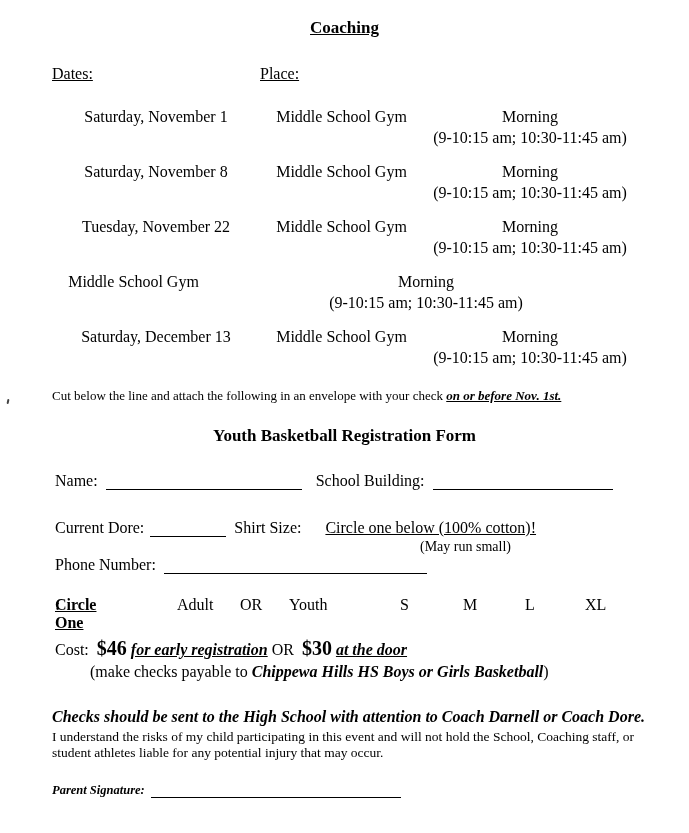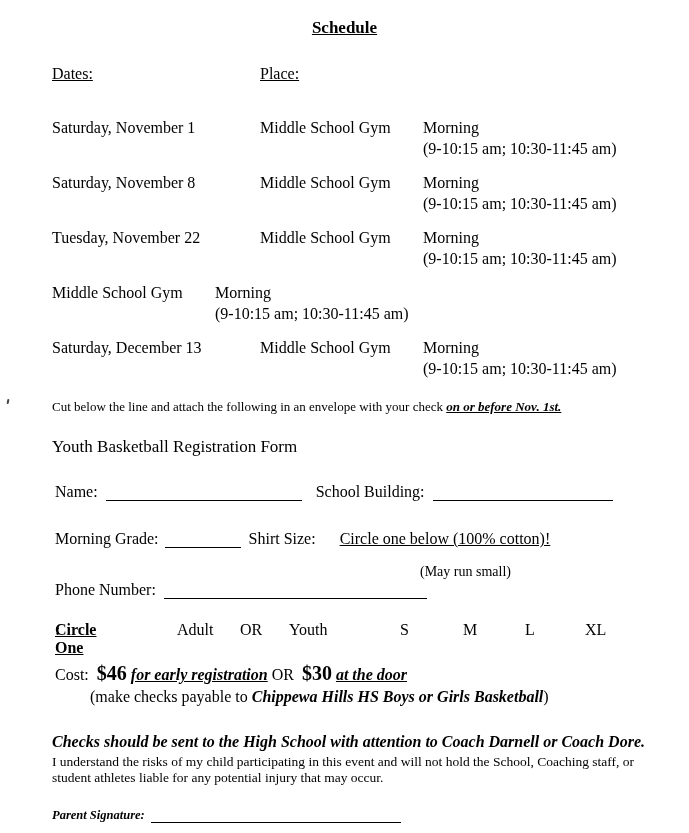--- a/index.html
+++ b/index.html
@@ -15,50 +15,50 @@
 
   .doc-title {
     text-align: center; font-weight: bold; font-size: 17px;
     text-decoration: underline;
   }
 
   .sched-header { display: flex; margin-top: 27px; font-size: 16px; font-family: Liberation Serif, serif; }
   .sched-header .col-date { width: 208px; text-decoration: underline; }
   .sched-header .col-place { width: 163px; text-decoration: underline; }
 
-  .sched-rows { margin-top: 34px; }
+  .sched-rows { margin-top: 23px; text-align: center; }
   .sched-row { display: flex; font-size: 16px; line-height: 21px; margin-bottom: 13px; }
   .sched-row .col-date { width: 208px; }
   .sched-row .col-place { width: 163px; }
   .sched-row .col-time { flex: 1; }
 
   .cut-note { margin-top: 20px; font-size: 13px; }
   .cut-note .cut-em { font-weight: bold; font-style: italic; text-decoration: underline; }
 
   .scan-artifact {
     position: absolute; left: 7px; top: 399px;
     width: 2px; height: 5px; background: #444; border-radius: 1px;
     transform: rotate(12deg);
   }
 
-  .form-title { margin-top: 22px; text-align: left; font-weight: normal; font-size: 17px; }
+  .form-title { margin-top: 22px; text-align: center; font-weight: bold; font-size: 17px; }
 
   .blank { display: inline-block; border-bottom: 1px solid #000; height: 16px; vertical-align: bottom; }
 
   .form-line { font-size: 16px; }
   .line-name { margin-top: 26px; padding-left: 3px; }
   .blank-name { width: 196px; margin-left: 8px; }
   .label-school { margin-left: 14px; }
   .blank-school { width: 180px; margin-left: 8px; }
 
   .line-grade { margin-top: 29px; padding-left: 3px; }
   .blank-grade { width: 76px; margin-left: 6px; }
   .label-shirt { margin-left: 8px; }
   .shirt-instruction { text-decoration: underline; margin-left: 24px; text-align: right; }
-  .line-mayrun { font-size: 14px; padding-left: 368px; margin-top: 16px; }
+  .line-mayrun { font-size: 14px; padding-left: 368px; margin-top: 2px; }
   .line-phone { margin-top: 1px; padding-left: 3px; }
   .blank-phone { width: 263px; margin-left: 8px; }
 
   .line-circle { position: relative; margin-top: 22px; height: 22px; font-size: 16px; }
   .line-circle span { position: absolute; top: 0; }
   .circle-one-label { left: 3px; font-weight: bold; }
   .circle-one-label .u { text-decoration: underline; }
   .pos-adult { left: 125px; }
   .pos-or1   { left: 188px; }
   .pos-youth { left: 237px; }
@@ -77,21 +77,21 @@
   .disclaimer { margin-top: 2px; font-size: 13.5px; width: 595px; line-height: 16px; }
 
   .line-signature { margin-top: 22px; font-size: 12.5px; font-weight: bold; font-style: italic; }
   .blank-signature { width: 250px; margin-left: 6px; height: 13px; }
 </style>
 </head>
 <body>
 
 <div class="page">
 
-  <div class="doc-title">Schedule</div>
+  <div class="doc-title">Coaching</div>
 
   <div class="sched-header">
     <span class="col-date">Dates:</span>
     <span class="col-place">Place:</span>
   </div>
 
   <div class="sched-rows">
 
     <div class="sched-row">
       <span class="col-date">Saturday, November 1</span>
@@ -145,21 +145,21 @@
 
   <div class="scan-artifact"></div>
 
   <div class="form-title">Youth Basketball Registration Form</div>
 
   <div class="form-line line-name">
     <span>Name:</span><span class="blank blank-name"></span><span class="label-school">School Building:</span><span class="blank blank-school"></span>
   </div>
 
   <div class="form-line line-grade">
-    <span>Morning Grade:</span><span class="blank blank-grade"></span><span class="label-shirt">Shirt Size:</span><span class="shirt-instruction">Circle one below (100% cotton)!</span>
+    <span>Current Dore:</span><span class="blank blank-grade"></span><span class="label-shirt">Shirt Size:</span><span class="shirt-instruction">Circle one below (100% cotton)!</span>
   </div>
 
   <div class="line-mayrun">(May run small)</div>
 
   <div class="form-line line-phone">
     <span>Phone Number:</span><span class="blank blank-phone"></span>
   </div>
 
   <div class="line-circle">
     <span class="circle-one-label">

